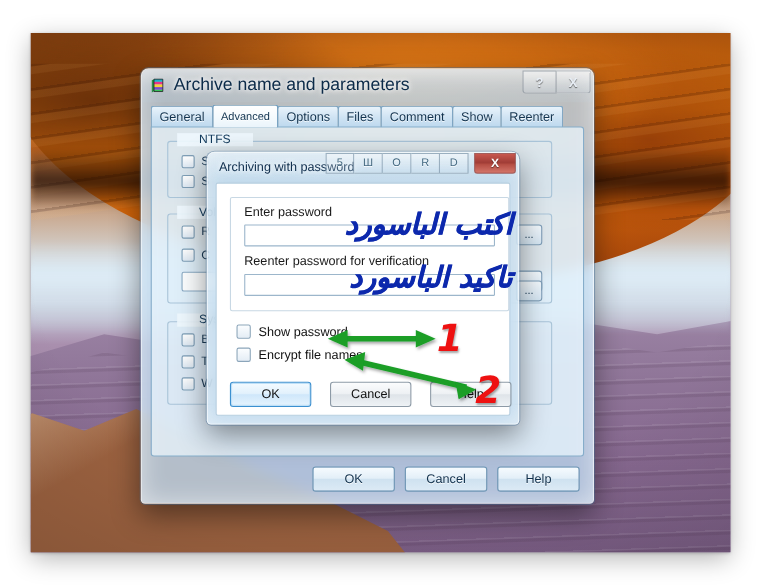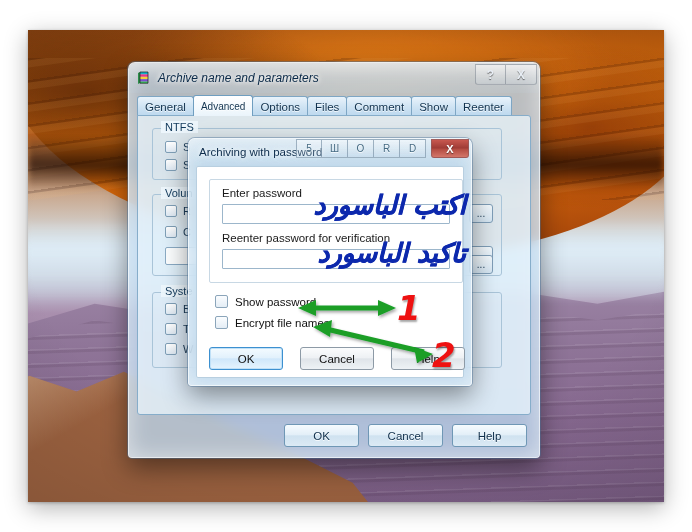--- a/index.html
+++ b/index.html
@@ -139,25 +139,24 @@
     height: 30px;
     border-radius: 6px 6px 0 0;
     background: linear-gradient(180deg, rgba(255,255,255,0.34) 0%, rgba(230,242,250,0.18) 48%, rgba(190,215,235,0.10) 100%);
     display: flex; align-items: center;
   }
   .title-icon {
     margin-left: 7px; margin-right: 6px;
     width: 16px; height: 16px; position: relative; flex: none;
   }
   .title-text {
-    font-size: 12px;
+    font-size: 16px;
     color: #0b2a48;
     text-shadow: 0 0 4px rgba(255,255,255,0.95), 0 0 7px rgba(255,255,255,0.85);
     white-space: nowrap;
-    font-style: italic;
   }
   .titlebar-buttons {
     position: absolute; right: 2px; top: 1px;
     display: flex; height: 22px;
   }
   .tb-btn {
     width: 31px; height: 21px;
     border: 1px solid rgba(120,130,140,0.55);
     border-left: none;
     background: linear-gradient(180deg, rgba(255,255,255,0.45), rgba(210,220,230,0.20));
@@ -208,21 +207,21 @@
   }
 
   .groupbox {
     position: absolute;
     border: 1px solid #a9c4d8;
     border-radius: 3px;
   }
   .groupbox > .gb-label {
     position: absolute;
     top: -8px; left: 8px;
-    padding: 0 4px;
+    padding: 0 20px;
     font-size: 11px;
     color: #123a5c;
     background: rgba(238,247,253,0.92);
     white-space: nowrap;
   }
   .chk-row {
     position: absolute;
     display: flex; align-items: center;
     font-size: 11px; color: #1b3a55;
     white-space: nowrap;

